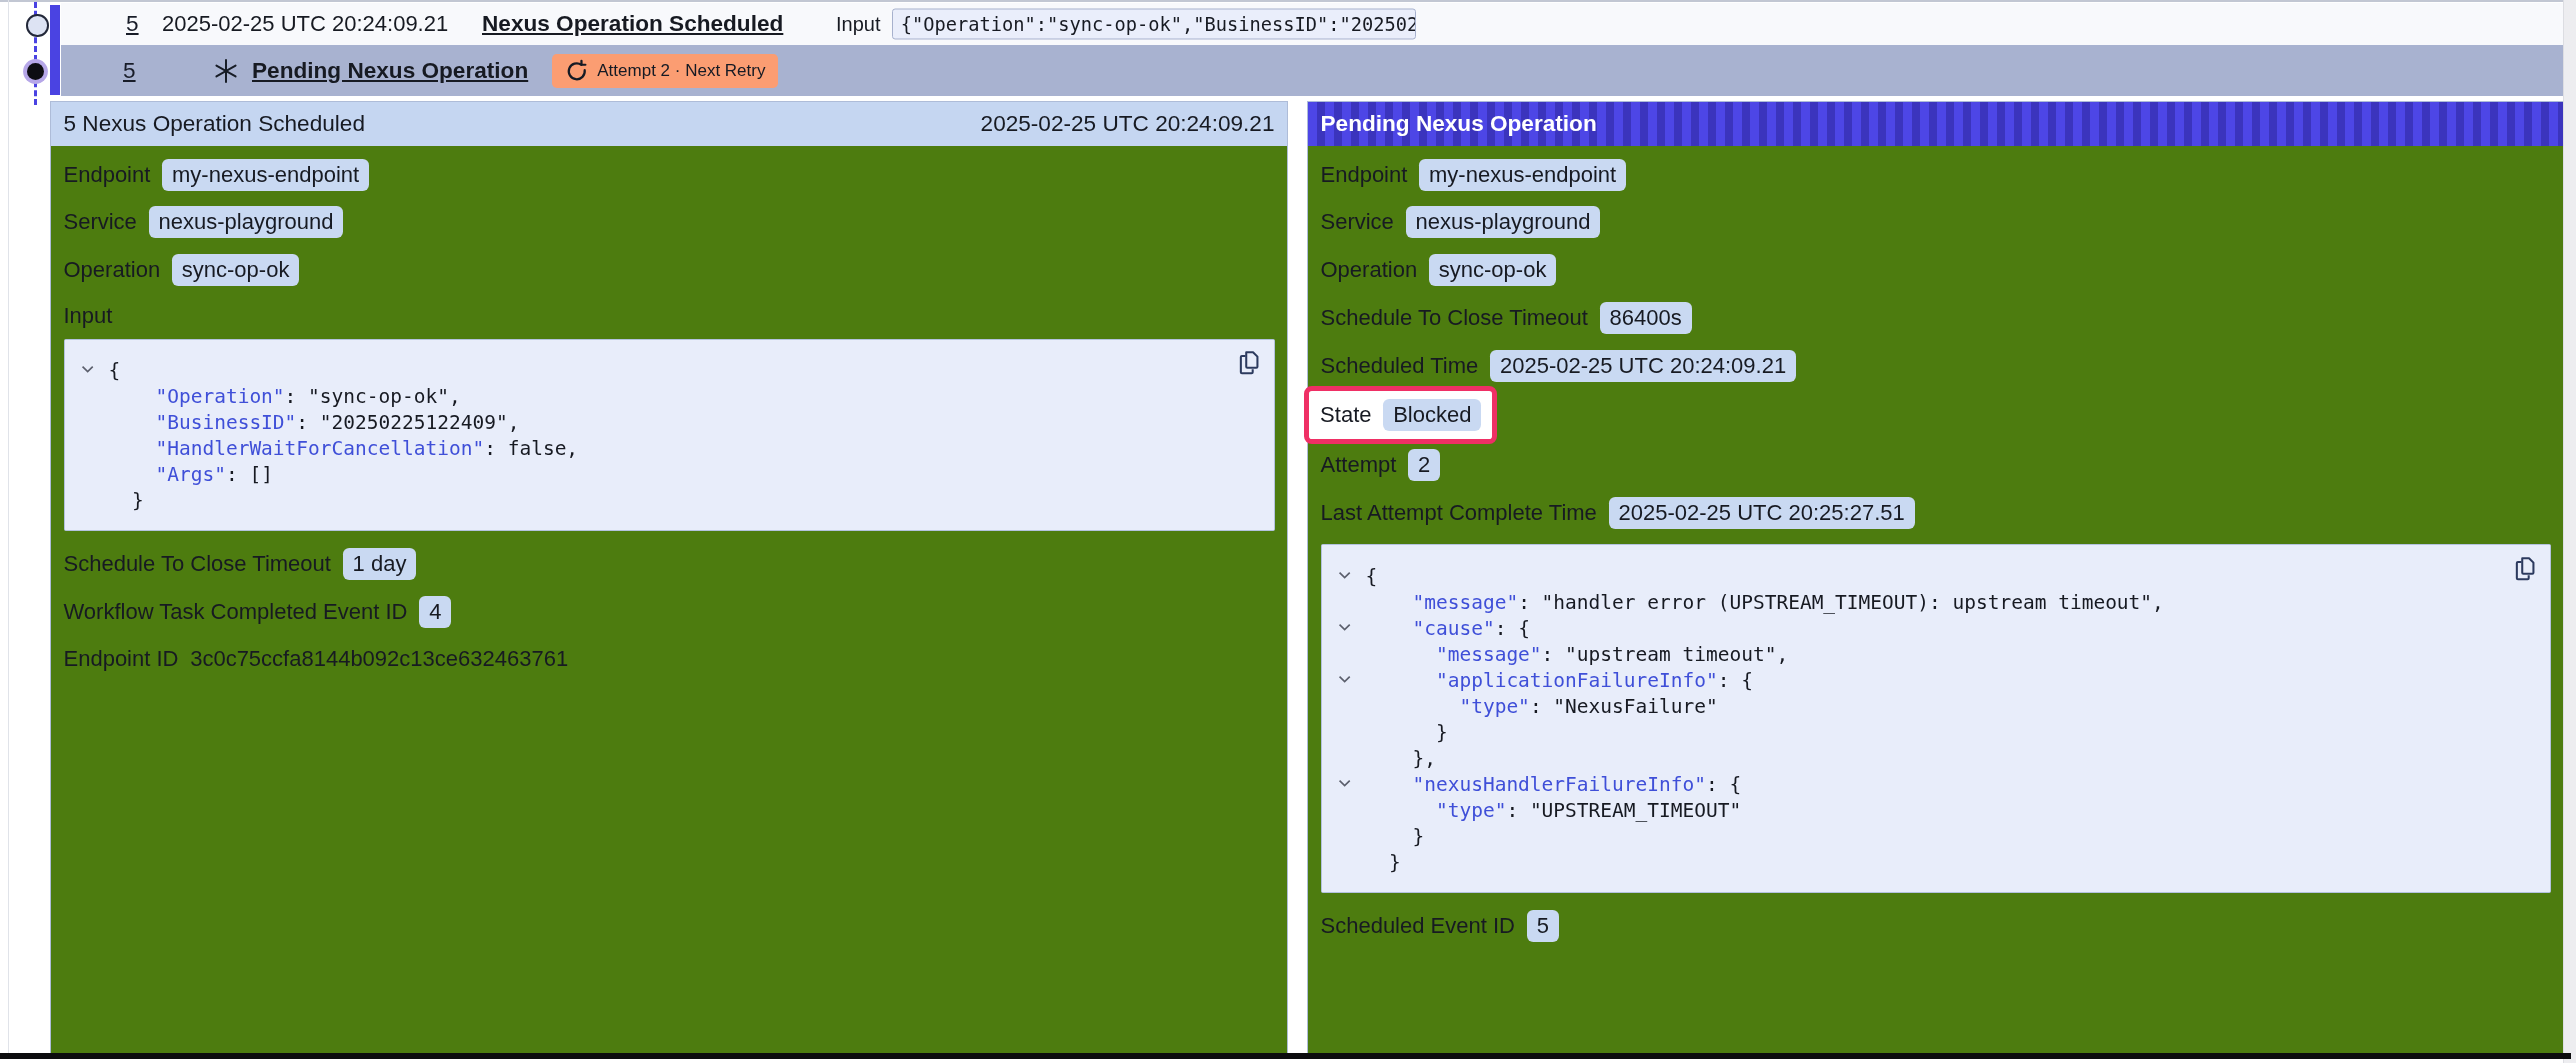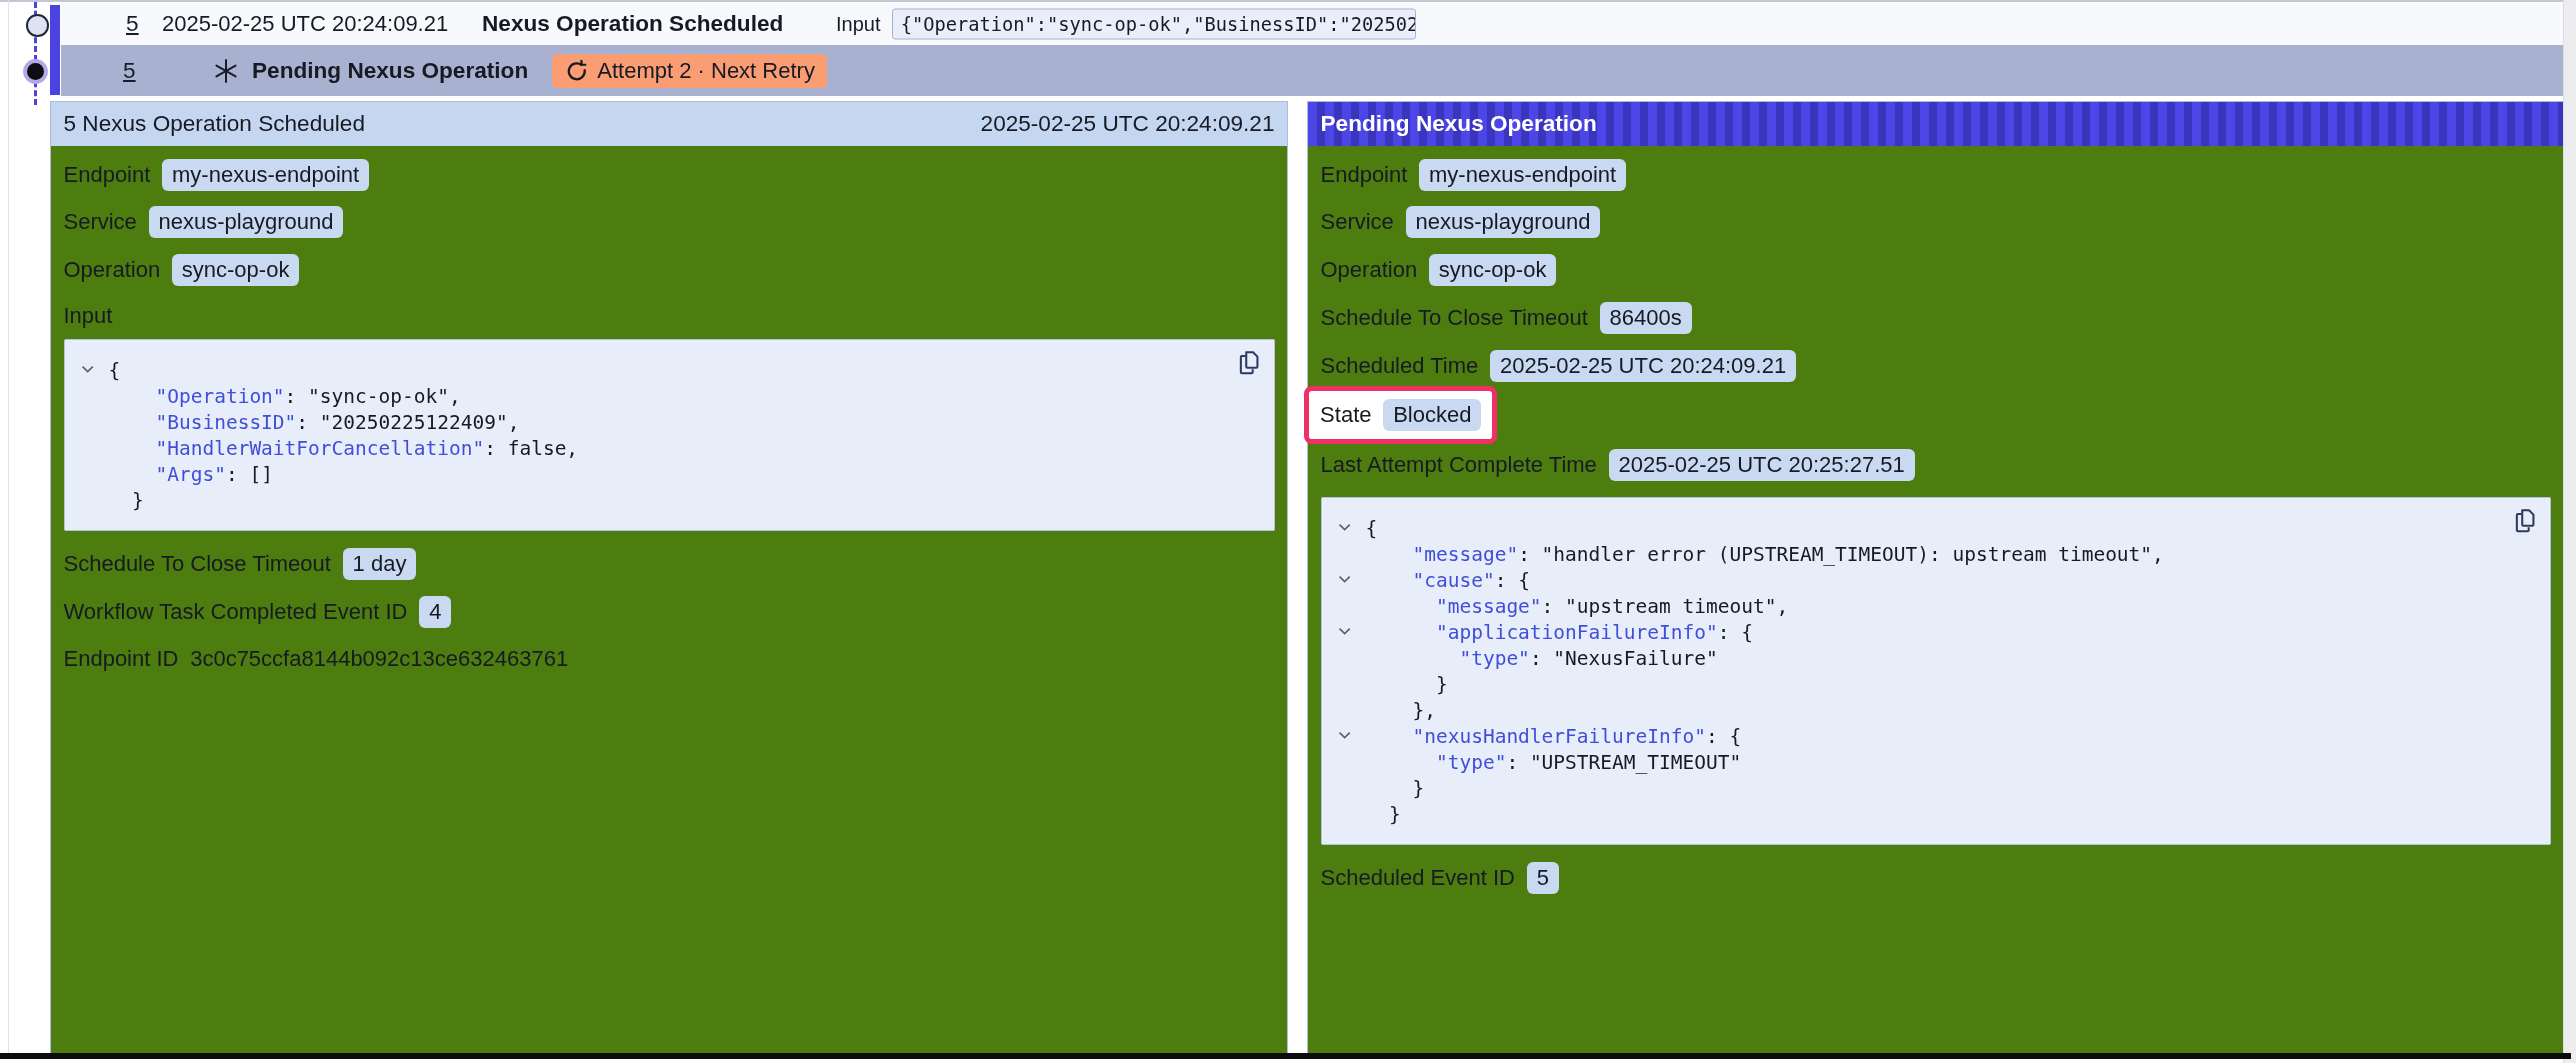--- a/index.html
+++ b/index.html
@@ -10,27 +10,27 @@
   .scroll-strip{position:absolute;right:0;top:0;width:12.5px;height:1063px;background:#ededf0;border-left:0.8px solid #dcdde2;}
   .bottom-line{position:absolute;left:0;top:1053px;width:2571px;height:6.2px;background:#0c0c0e;}
 
   
   .row{position:absolute;left:61px;width:2503px;}
   .row1{top:3.1px;height:42px;background:#f8f9fc;}
   .row2{top:45px;height:51px;background:#a8b2d0;}
   .row > *{position:absolute;top:50%;transform:translateY(-50%);}
   .evt-id{font-size:22.6px;color:#181c28;text-decoration:underline;cursor:pointer;}
   .evt-ts{font-size:22px;}
-  .evt-title{font-size:22.6px;font-weight:700;}
+  .evt-title{font-size:22.6px;font-weight:700;text-decoration:underline;}
   .evt-input-label{font-size:20px;}
   .evt-chip{left:831px;width:524px;height:31px;background:#eaeefb;border:1.6px solid #a7b1cd;border-radius:3.1px;
             font-family:"DejaVu Sans Mono",monospace;font-size:18.7px;line-height:30px;padding:0 7.8px;
             overflow:hidden;white-space:nowrap;box-sizing:border-box;}
   .attempt-badge{left:491px;height:34px;background:#fb9d72;border-radius:4.7px;display:flex;align-items:center;
-                 gap:9.4px;padding:0 12.5px;font-size:22px;color:#151a24;}
+                 gap:9.4px;padding:0 12.5px;font-size:17px;color:#151a24;}
 
   
   .tl-dash{position:absolute;left:34px;top:1.6px;height:103px;width:0;border-left:3.1px dashed #4a43e2;}
   .tl-bar{position:absolute;left:50px;top:4.7px;width:10px;height:90px;background:#4a43e2;}
   .tl-open{position:absolute;left:26px;top:14px;width:18.7px;height:18.7px;border:2.3px solid #232839;background:#dde3f3;border-radius:50%;}
   .tl-filled{position:absolute;left:27px;top:63px;width:17px;height:17px;background:#0d0d12;border-radius:50%;box-shadow:0 0 0 3.9px #b6a7e8;}
 
   
   .panel{position:absolute;top:101px;height:953px;background:#4d7c0f;border:1.6px solid #aebcd8;box-sizing:border-box;}
   .panel-left{left:50px;width:1238px;}
@@ -158,20 +158,23 @@
         <span class="badge">86400s</span>
       </div><div class="field">
         <span>Scheduled Time</span>
         <span class="badge">2025-02-25 UTC 20:24:09.21</span>
       </div><div class="annotation">
         <div class="field">
           <span>State</span>
           <span class="badge">Blocked</span>
         </div>
       </div><div class="field">
+        <span>Attempt</span>
+        <span class="badge">2</span>
+      </div><div class="field">
         <span>Last Attempt Complete Time</span>
         <span class="badge">2025-02-25 UTC 20:25:27.51</span>
       </div><div class="codeblock"><button class="copybtn"><svg width="26.5" height="28" viewBox="0 0 24 26">
             <path d="M8.5 6.5 H5.2 a1 1 0 0 0 -1 1 V21.5 a1 1 0 0 0 1 1 H14.2 a1 1 0 0 0 1 -1 v-2.6" fill="none" stroke="#2c3a5e" stroke-width="1.9"></path>
             <path d="M9.2 3 h6.3 L19.6 7.1 V16.4 a1 1 0 0 1 -1 1 H10.2 a1 1 0 0 1 -1 -1 z" fill="none" stroke="#2c3a5e" stroke-width="1.9" stroke-linejoin="round"></path>
           </svg></button><div class="codeline"><span class="chev"><svg width="13.3" height="8.6" viewBox="0 0 17 11">
               <polyline points="2,2 8.5,8.5 15,2" fill="none" stroke="#5b5f6c" stroke-width="2.1"></polyline>
             </svg></span><span class="tk-p">{</span></div><div class="codeline"><span class="tk-k">    "message"</span><span class="tk-p">: </span><span class="tk-v">"handler error (UPSTREAM_TIMEOUT): upstream timeout",</span></div><div class="codeline"><span class="chev"><svg width="13.3" height="8.6" viewBox="0 0 17 11">
               <polyline points="2,2 8.5,8.5 15,2" fill="none" stroke="#5b5f6c" stroke-width="2.1"></polyline>
             </svg></span><span class="tk-k">    "cause"</span><span class="tk-p">: </span><span class="tk-v">{</span></div><div class="codeline"><span class="tk-k">      "message"</span><span class="tk-p">: </span><span class="tk-v">"upstream timeout",</span></div><div class="codeline"><span class="chev"><svg width="13.3" height="8.6" viewBox="0 0 17 11">

